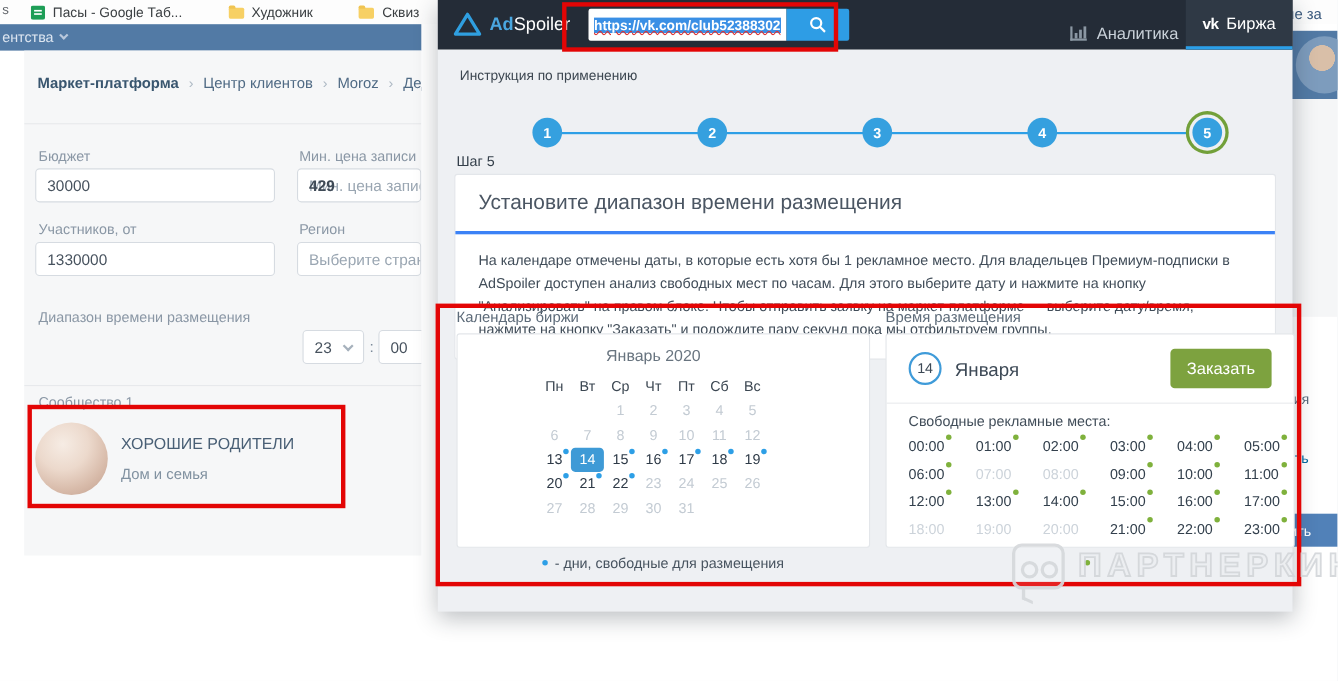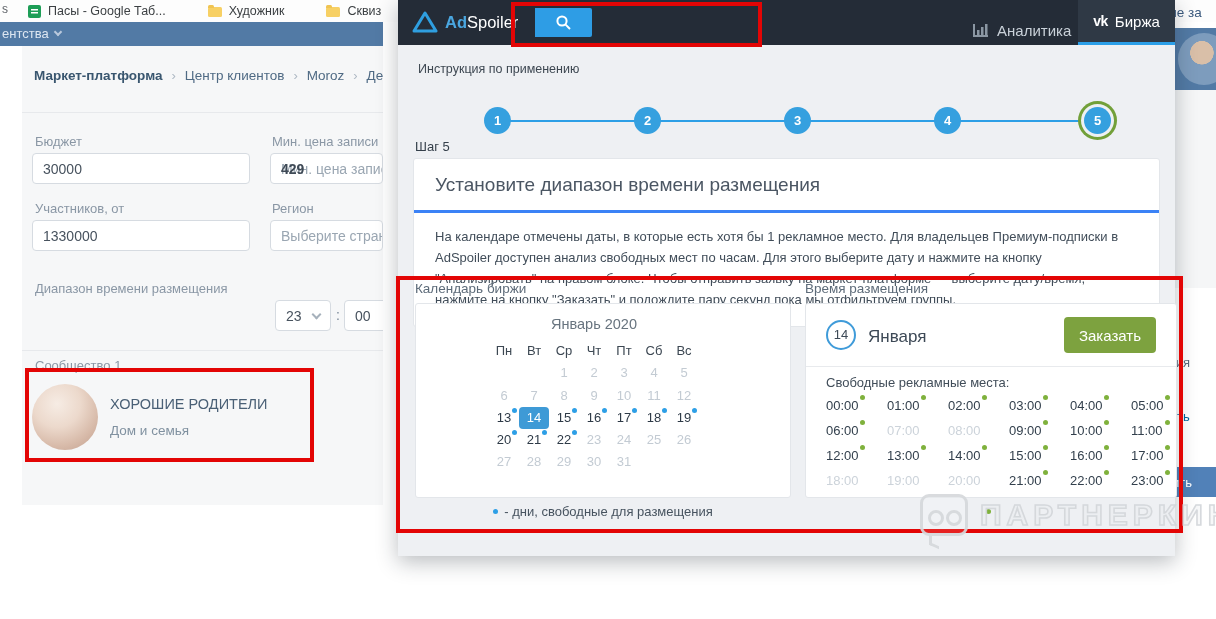--- a/index.html
+++ b/index.html
@@ -232,20 +232,23 @@
   <div class="modal">
     <div class="modal-header">
       <div class="logo">
         <svg width="26" height="24" viewBox="0 0 26 24">
           <polygon points="13,3 24,21 2,21" fill="none" stroke="#2f9fe0" stroke-width="3" stroke-linejoin="round"></polygon>
         </svg>
         <span class="ad">Ad</span>
           <span class="sp">Spoiler</span>
       </div>
       <div class="search-wrap">
+        <div class="search-input">
+          <span class="search-sel">https://vk.com/club52388302</span>
+        </div>
         <div class="search-btn">
           <svg width="17" height="17" viewBox="0 0 17 17">
             <circle cx="7" cy="7" r="4.6" fill="none" stroke="#fff" stroke-width="2"></circle>
             <line x1="10.6" y1="10.6" x2="15" y2="15" stroke="#fff" stroke-width="2"></line>
           </svg>
         </div>
       </div>
       <div id="nav">
           <div class="nav-analytics">
             <span class="ic-bars"></span>

